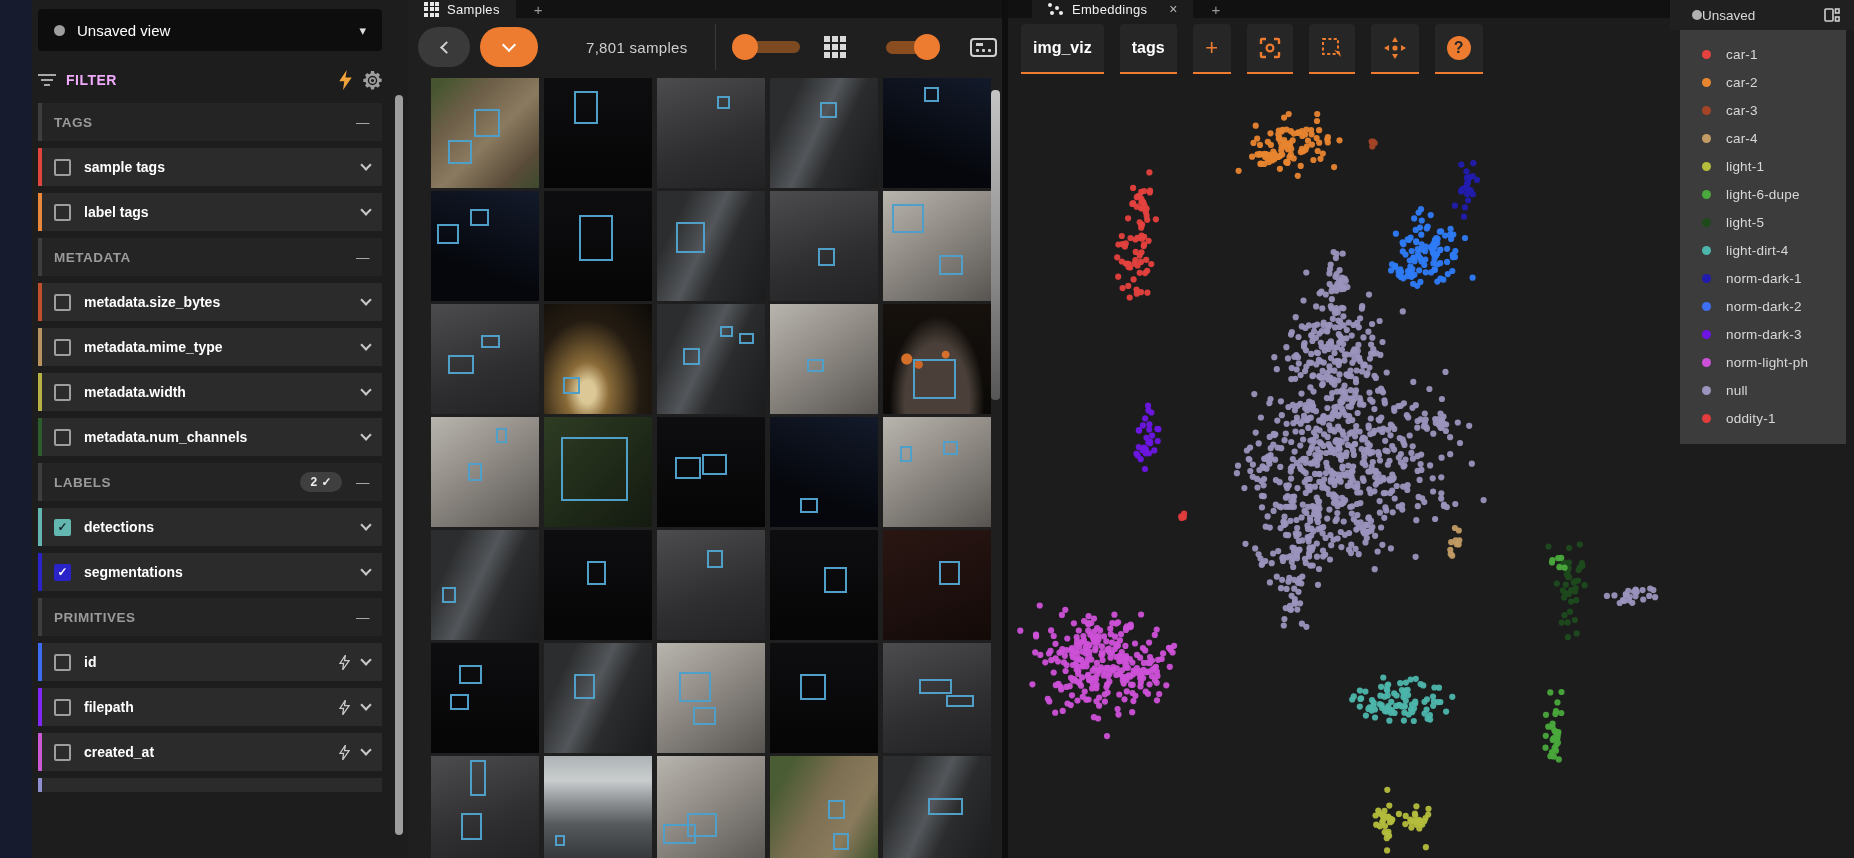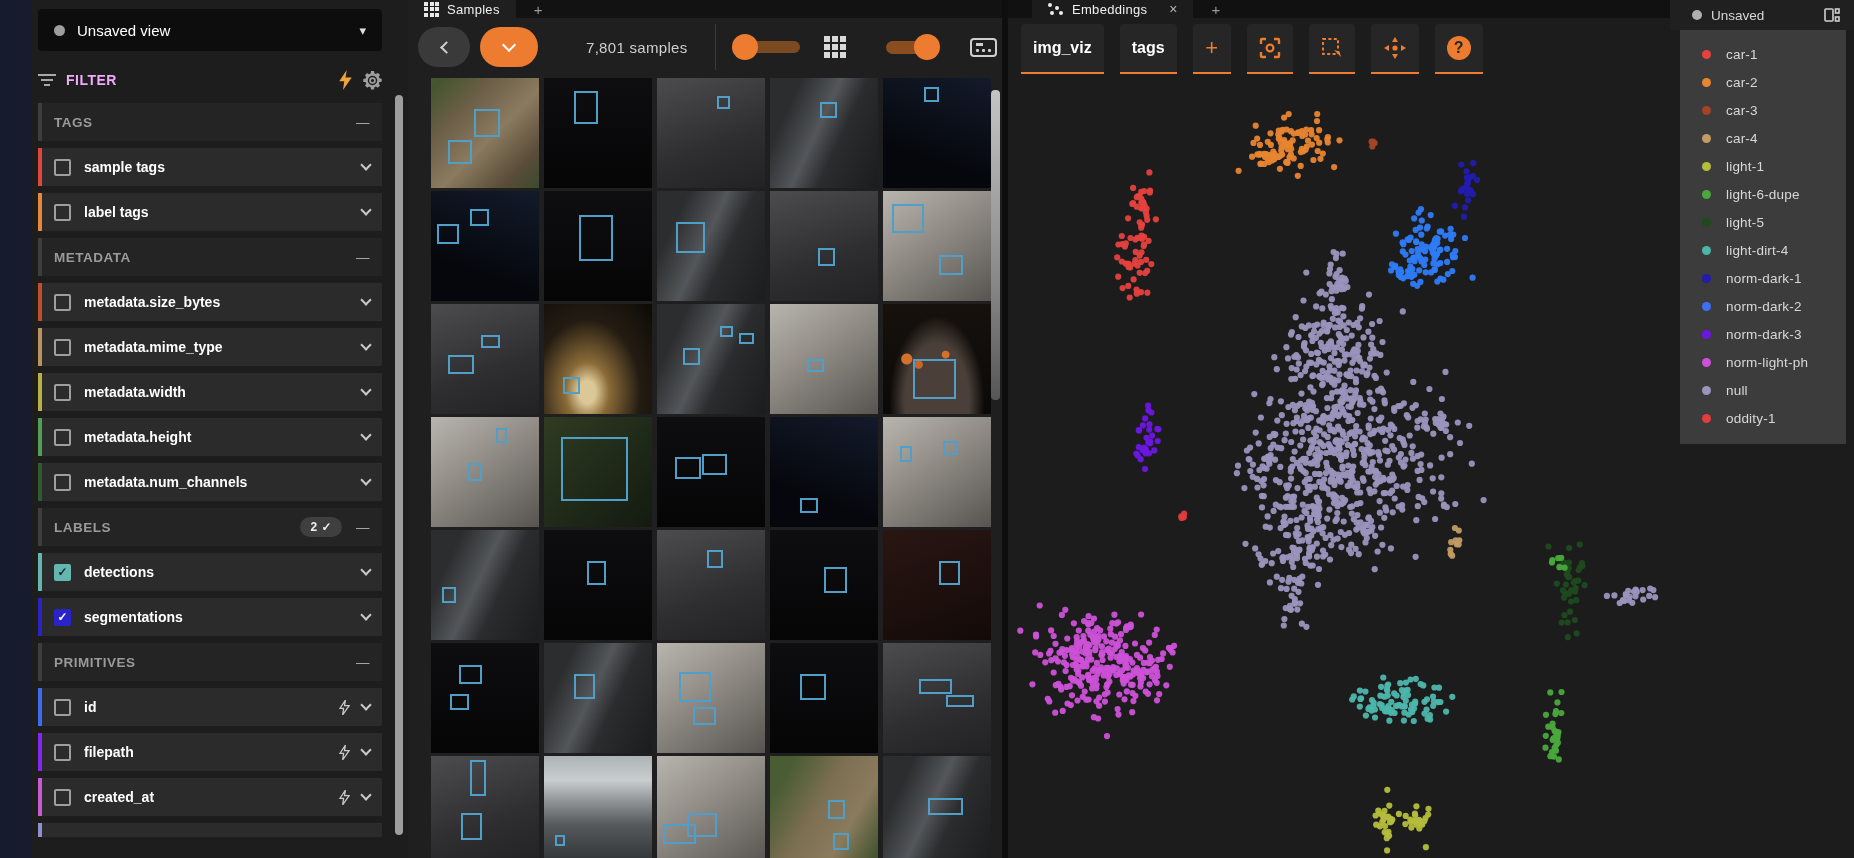--- a/index.html
+++ b/index.html
@@ -106,21 +106,21 @@
   .e-toolbar { position:absolute; left:0; top:24px; right:0; height:68px; display:flex; align-items:flex-start; gap:16px; padding-left:13px; }
   .ebtn { height:50px; min-width:38px; padding:0 12px; background:#262626; border-bottom:2px solid #ee7c30;
     border-radius:4px 4px 0 0; display:flex; align-items:center; justify-content:center;
     color:#fff; font-weight:bold; font-size:16px; cursor:pointer; }
   .ebtn.icon { color:#ee7c30; }
   .ebtn svg { display:block; }
   .help-circ { width:24px; height:24px; border-radius:50%; background:#ee7c30; color:#262626;
     font-weight:bold; font-size:16px; display:flex; align-items:center; justify-content:center; }
   .plot { position:absolute; left:0; top:92px; width:852px; height:766px; }
   .legend-head { position:absolute; right:0; top:0; width:184px; height:30px; background:#202020;
-    display:flex; align-items:center; gap:9px; padding:0 14px 0 22px; color:#d8d8d8; font-size:13.5px; }
+    display:flex; align-items:center; padding:0 14px 0 22px; color:#d8d8d8; font-size:13.5px; }
   .legend-head .hdot { width:10px; height:10px; border-radius:50%; background:#b0b0b0; }
   .legend-head svg { margin-left:auto; }
   .legend { position:absolute; right:8px; top:30px; width:166px; background:#3c3c3c; padding:10px 0 12px 0; }
   .lg-row { height:28px; display:flex; align-items:center; gap:15px; padding:0 0 0 22px; cursor:pointer; }
   .lg-dot { width:9px; height:9px; border-radius:50%; flex:0 0 auto; }
   .lg-lbl { color:#d8d8d8; font-size:13.5px; letter-spacing:.2px; }
 </style>
 </head>
 <body>
 
@@ -183,27 +183,20 @@
         <div class="sb-row" style="border-left-color: rgb(185, 147, 95);">
           <span class="cbox"></span>
           <span class="lbl">metadata.mime_type</span>
           <span class="row-icons">
             <span class="chev"></span>
           </span>
         </div>
         <div class="sb-row" style="border-left-color: rgb(183, 178, 67);">
           <span class="cbox"></span>
           <span class="lbl">metadata.width</span>
-          <span class="row-icons">
-            <span class="chev"></span>
-          </span>
-        </div>
-        <div class="sb-row" style="border-left-color: rgb(83, 160, 84);">
-          <span class="cbox"></span>
-          <span class="lbl">metadata.height</span>
           <span class="row-icons">
             <span class="chev"></span>
           </span>
         </div>
         <div class="sb-row" style="border-left-color: rgb(47, 92, 45);">
           <span class="cbox"></span>
           <span class="lbl">metadata.num_channels</span>
           <span class="row-icons">
             <span class="chev"></span>
           </span>

